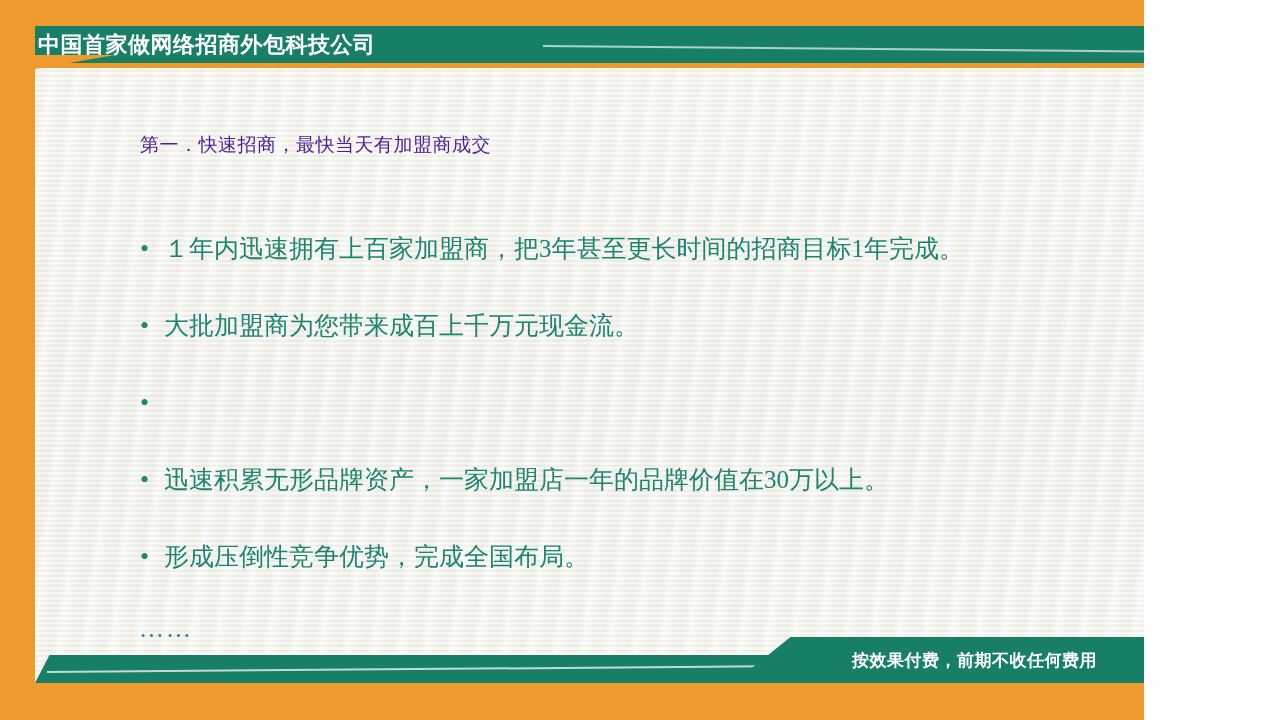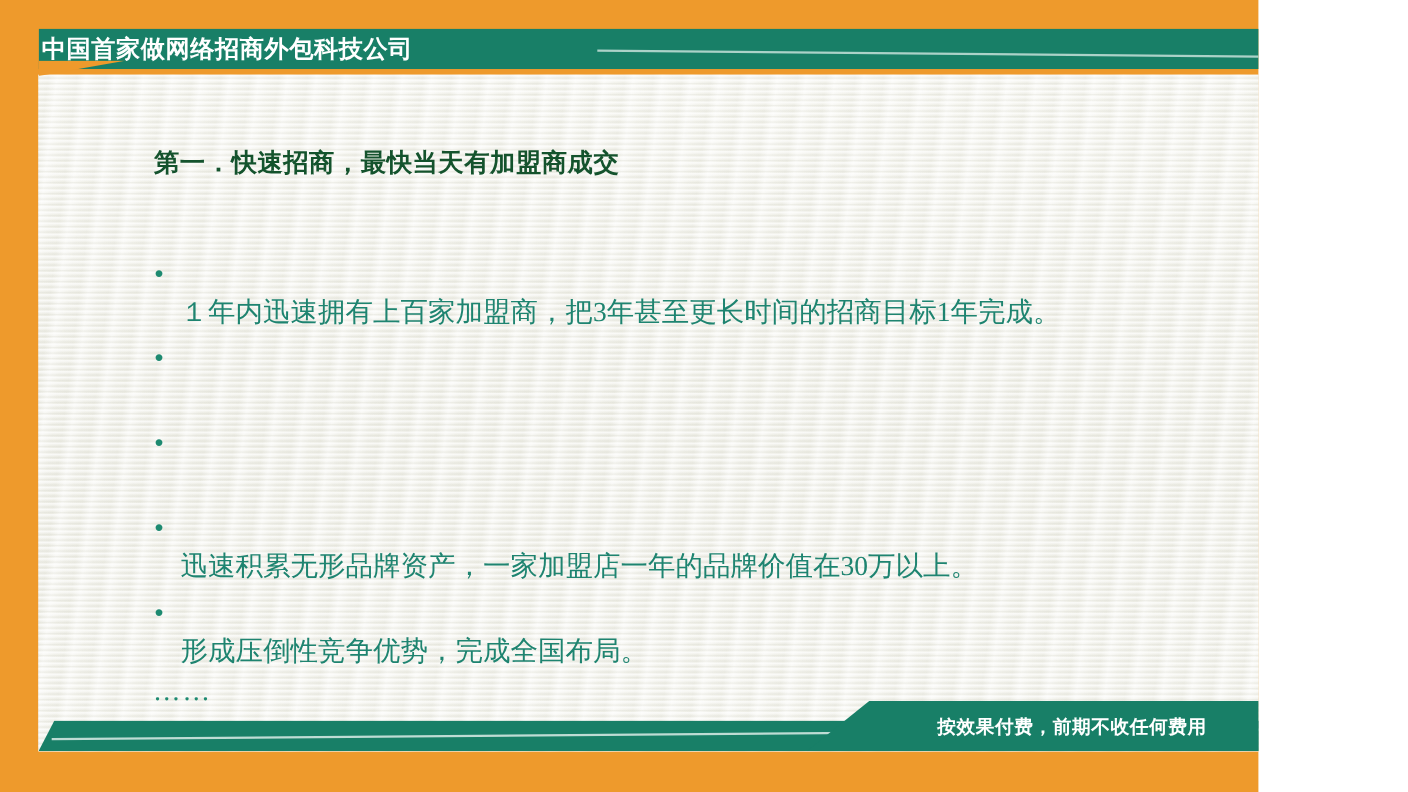--- a/index.html
+++ b/index.html
@@ -90,23 +90,23 @@
     background: rgba(214,233,228,0.78);
     transform: rotate(0.52deg);
     transform-origin: left center;
   }
 
   
   #heading {
     position: absolute;
     left: 140px;
     top: 132px;
-    color: #14532d;
-    font-size: 23px;
-    font-weight: bold;
+    color: #4c1d95;
+    font-size: 19px;
+    font-weight: normal;
     letter-spacing: 0.5px;
     white-space: nowrap;
   }
 
   
   #bullets {
     position: absolute;
     left: 140px;
     top: 232px;
     width: 1070px;
@@ -125,21 +125,20 @@
     line-height: 34px;
     text-align: left;
   }
   .bullet-text {
     flex: 1 1 auto;
     color: #1E8470;
     font-family: "Liberation Serif", "DejaVu Serif", serif;
     font-size: 25px;
     line-height: 34px;
     white-space: nowrap;
-    margin-top: 36px;
   }
   #ellipsis {
     position: absolute;
     left: 139px;
     top: 614px;
     color: #1D8A70;
     font-family: "Liberation Serif", "DejaVu Serif", serif;
     font-size: 25px;
     letter-spacing: 2px;
     line-height: 30px;
@@ -205,20 +204,21 @@
 
   <div id="bullets">
 
     <div class="bullet-row">
       <span class="bullet-dot">•</span>
       <span class="bullet-text">１年内迅速拥有上百家加盟商，把3年甚至更长时间的招商目标1年完成。</span>
     </div>
 
     <div class="bullet-row">
       <span class="bullet-dot">•</span>
+      <span class="bullet-text">大批加盟商为您带来成百上千万元现金流。</span>
     </div>
 
     <div class="bullet-row">
       <span class="bullet-dot">•</span>
     </div>
 
     <div class="bullet-row">
       <span class="bullet-dot">•</span>
       <span class="bullet-text">迅速积累无形品牌资产，一家加盟店一年的品牌价值在30万以上。</span>
     </div>

